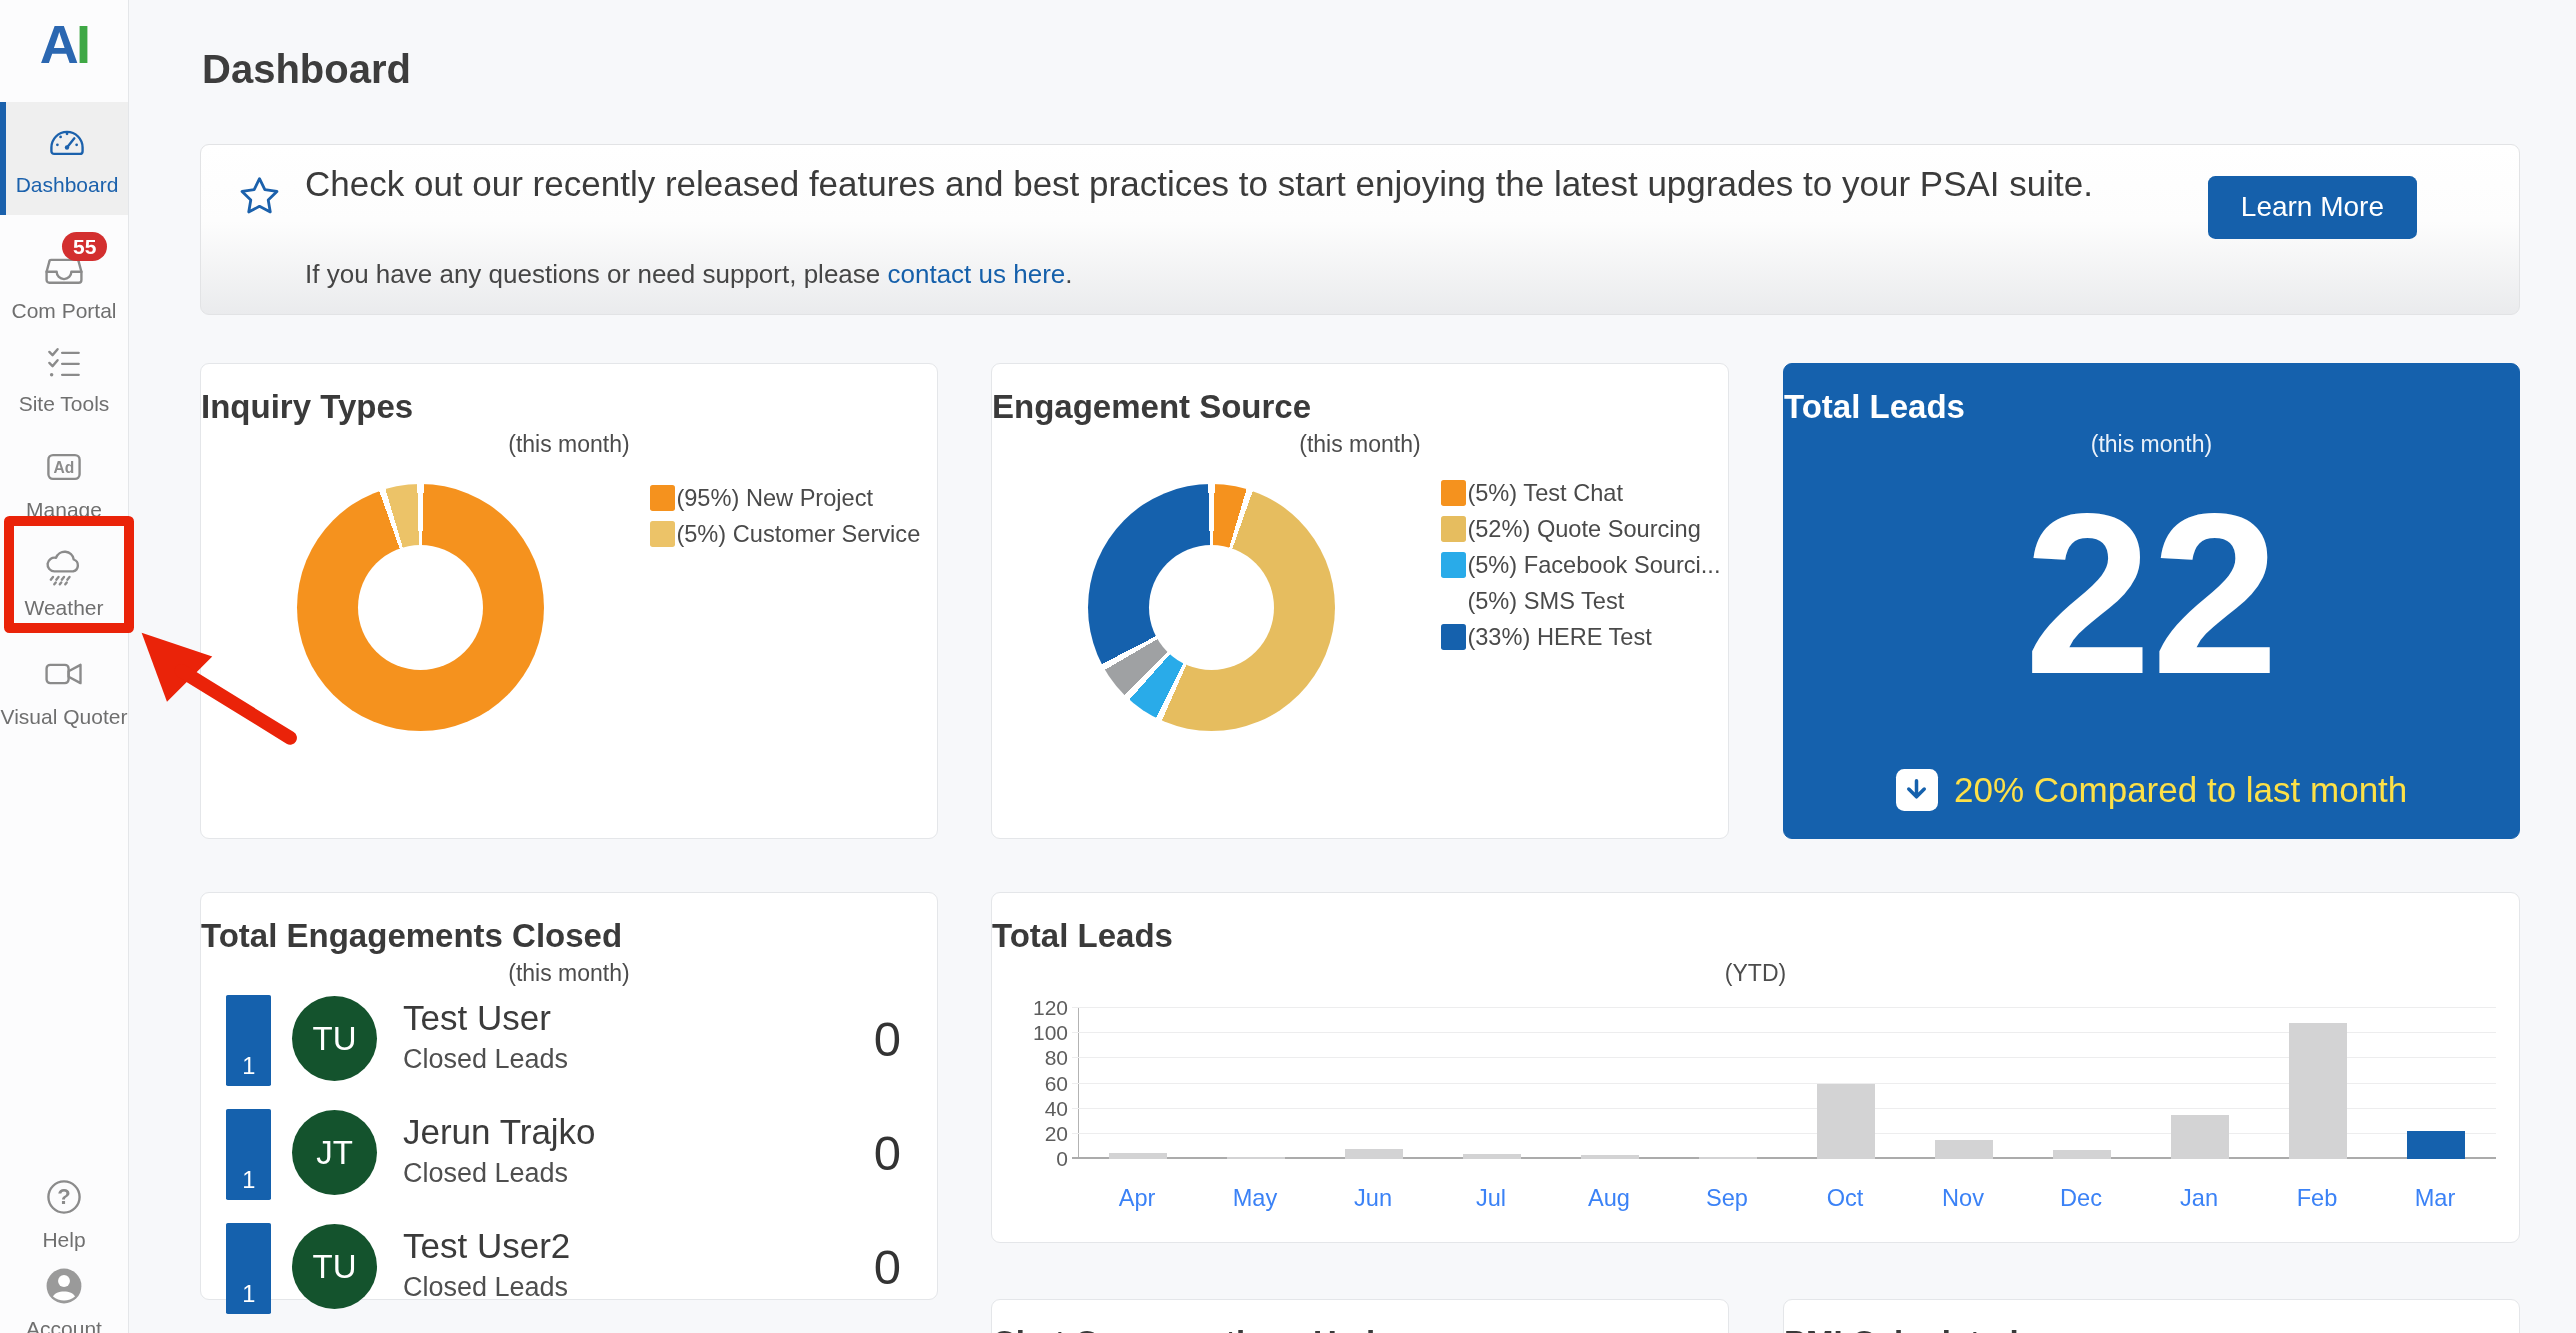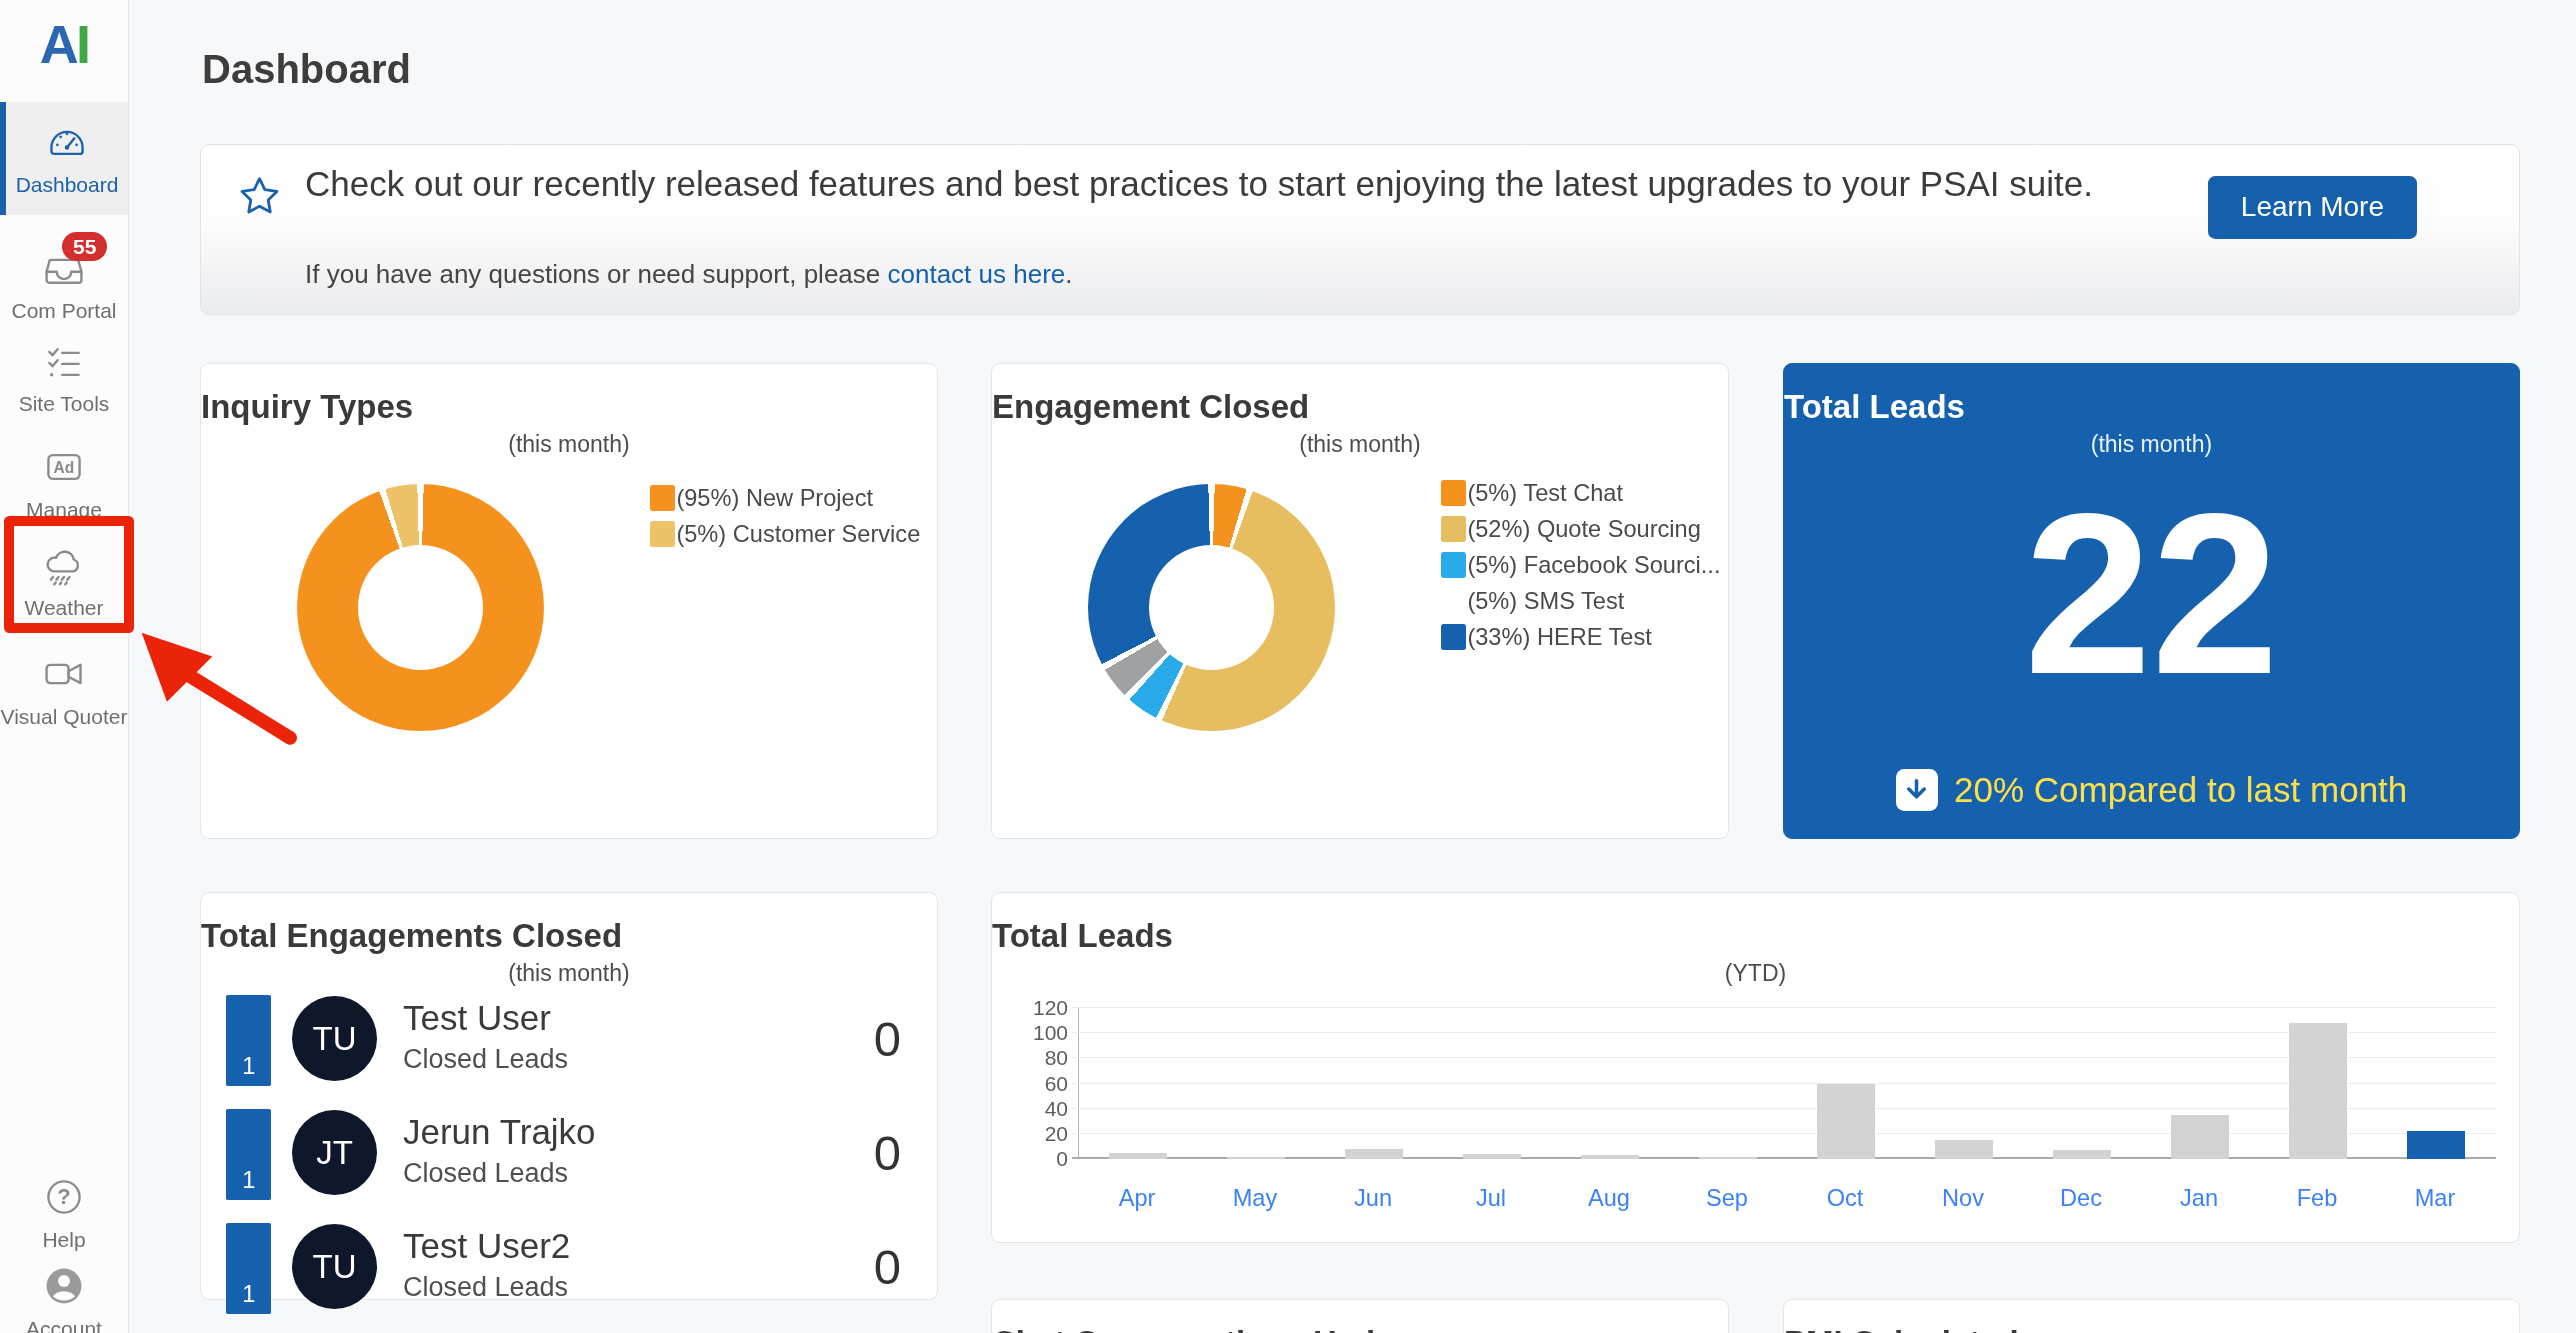--- a/index.html
+++ b/index.html
@@ -58,21 +58,21 @@
   
   .big-number{position:absolute;top:116px;left:0;width:100%;text-align:center;font-size:229px;line-height:229px;font-weight:600;color:#fff;}
   .compare{position:absolute;bottom:27px;left:0;width:100%;display:flex;align-items:center;justify-content:center;gap:16.3px;}
   .compare .cmp-icon{width:42px;height:42px;background:#fff;border-radius:8.2px;display:flex;align-items:center;justify-content:center;}
   .compare .cmp-text{font-size:35px;color:#fde047;}
   
   .rows{position:absolute;left:0;top:98px;width:100%;}
   .lrow{position:relative;height:114px;}
   .rank{position:absolute;left:25.4px;top:3.6px;width:45px;height:91px;background:#1561ad;border-radius:1.8px;}
   .rank span{position:absolute;bottom:5.4px;left:0;width:100%;text-align:center;color:#fff;font-size:23.6px;}
-  .avatar{position:absolute;left:91px;top:5.4px;width:85px;height:85px;border-radius:50%;background:#0f172a;color:#fff;
+  .avatar{position:absolute;left:91px;top:5.4px;width:85px;height:85px;border-radius:50%;background:#14532d;color:#fff;
     display:flex;align-items:center;justify-content:center;font-size:33px;}
   .uname{position:absolute;left:202px;top:7.3px;font-size:35px;color:#3b3b3b;}
   .usub{position:absolute;left:202px;top:53px;font-size:27px;color:#4f4f4f;}
   .uval{position:absolute;right:36px;top:20px;font-size:49px;color:#333;}
   
   .plot{position:absolute;left:86px;top:115px;width:1417px;height:151px;border-left:1.8px solid #b3b3b3;}
   .gridline{position:absolute;left:-7.3px;right:0;height:0.9px;background:#ededee;}
   .gridline.zero{height:1.8px;background:#ababab;}
   .ylabel{position:absolute;right:1428px;width:73px;text-align:right;font-size:21px;color:#5d5d5d;line-height:22px;}
   .bars{position:absolute;left:0;top:0;width:100%;height:100%;display:flex;align-items:flex-end;}
@@ -216,21 +216,21 @@
         <span class="legend-label">(95%) New Project</span>
       </div>
       <div class="legend-item">
         <span class="legend-swatch" style="background: rgb(236, 195, 104);"></span>
         <span class="legend-label">(5%) Customer Service</span>
       </div>
     </div>
 </div>
 
 <div class="card" id="card-engagement">
-  <div class="card-title">Engagement Closed</div>
+  <div class="card-title">Engagement Source</div>
   <div class="card-sub">(this month)</div>
   <div class="donut" style="background: conic-gradient(rgb(255, 255, 255) 0deg, rgb(255, 255, 255) 1.5deg, rgb(245, 146, 30) 1.5deg, rgb(245, 146, 30) 16.5deg, rgb(255, 255, 255) 16.5deg, rgb(255, 255, 255) 18deg, rgb(255, 255, 255) 18deg, rgb(255, 255, 255) 19.5deg, rgb(230, 189, 95) 19.5deg, rgb(230, 189, 95) 203.7deg, rgb(255, 255, 255) 203.7deg, rgb(255, 255, 255) 205.2deg, rgb(255, 255, 255) 205.2deg, rgb(255, 255, 255) 206.7deg, rgb(41, 171, 233) 206.7deg, rgb(41, 171, 233) 221.7deg, rgb(255, 255, 255) 221.7deg, rgb(255, 255, 255) 223.2deg, rgb(255, 255, 255) 223.2deg, rgb(255, 255, 255) 224.7deg, rgb(159, 161, 163) 224.7deg, rgb(159, 161, 163) 239.7deg, rgb(255, 255, 255) 239.7deg, rgb(255, 255, 255) 241.2deg, rgb(255, 255, 255) 241.2deg, rgb(255, 255, 255) 242.7deg, rgb(21, 97, 173) 242.7deg, rgb(21, 97, 173) 358.5deg, rgb(255, 255, 255) 358.5deg, rgb(255, 255, 255) 360deg);">
       <div class="hole"></div>
     </div>
   <div class="legend" style="top:111px;">
       <div class="legend-item">
         <span class="legend-swatch" style="background: rgb(245, 146, 30);"></span>
         <span class="legend-label">(5%) Test Chat</span>
       </div>
       <div class="legend-item">

